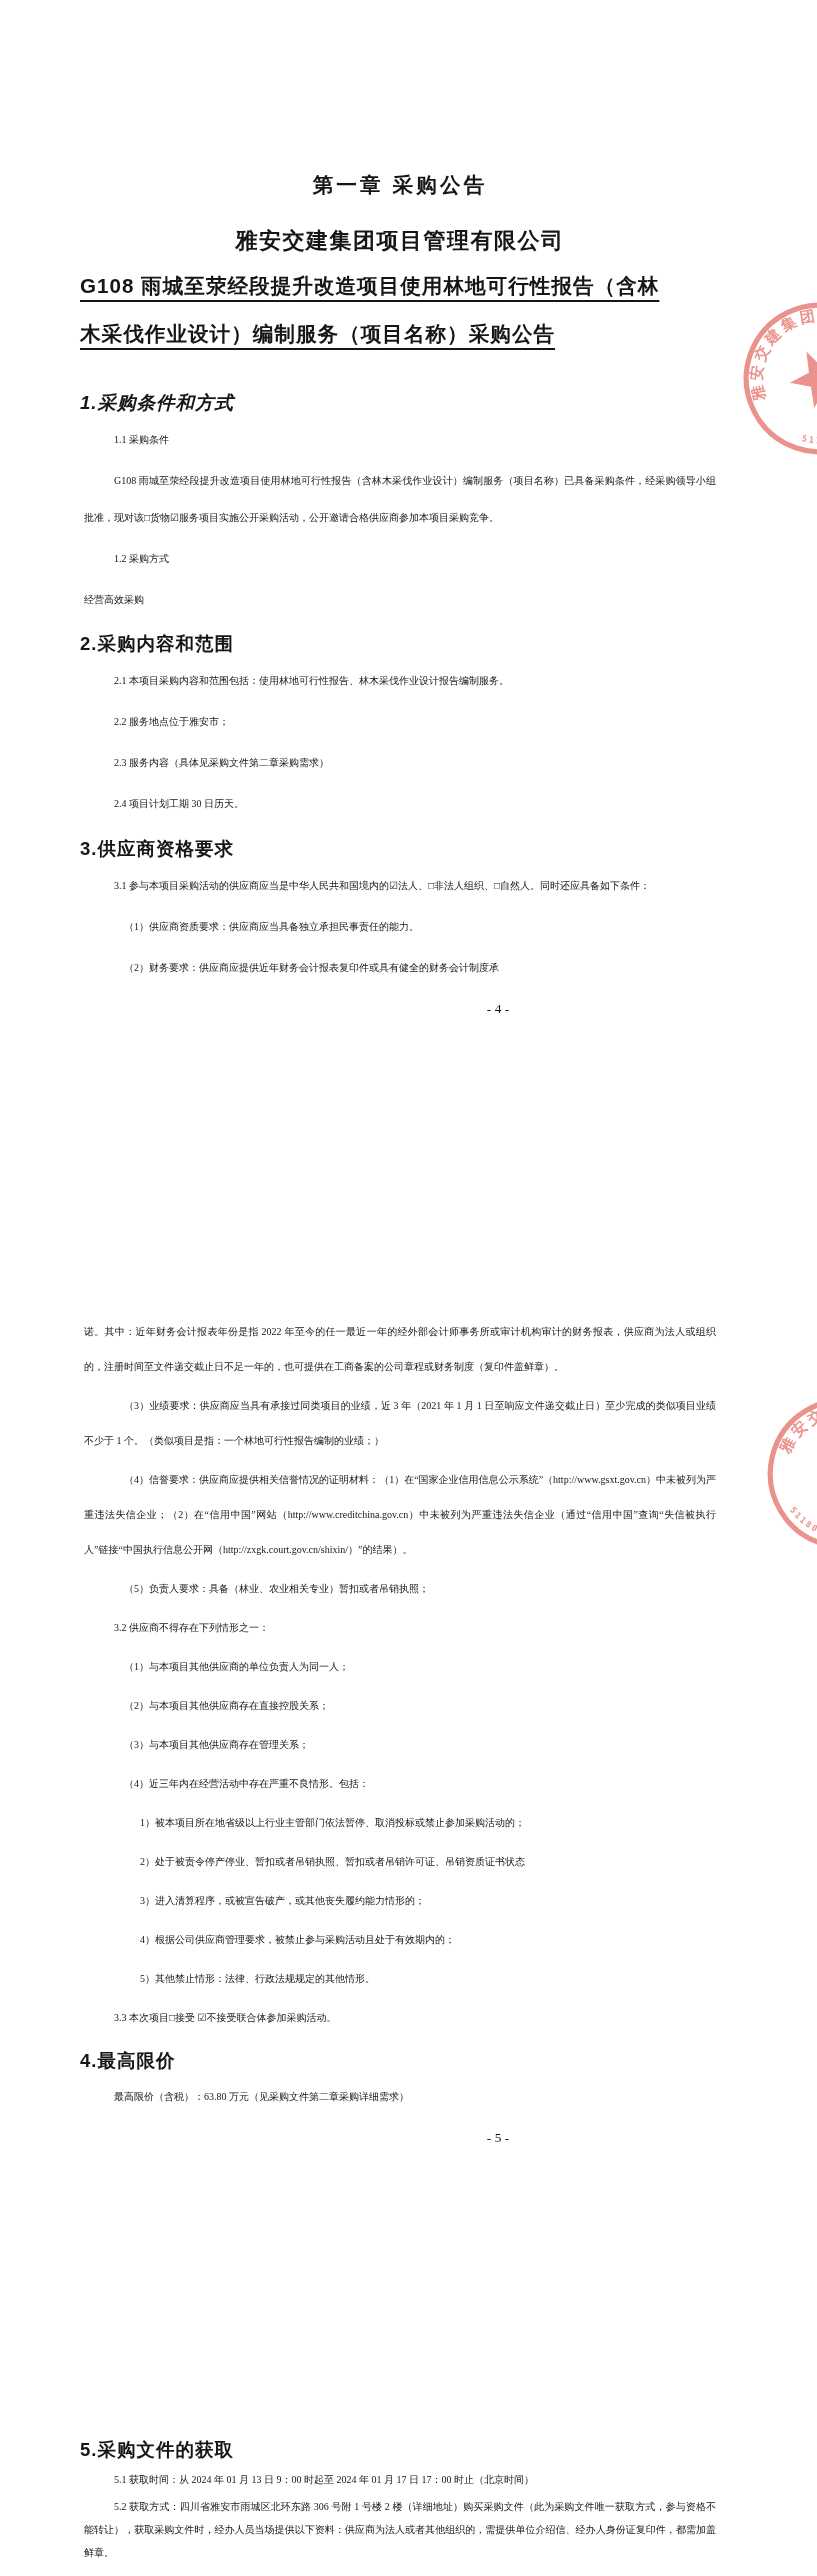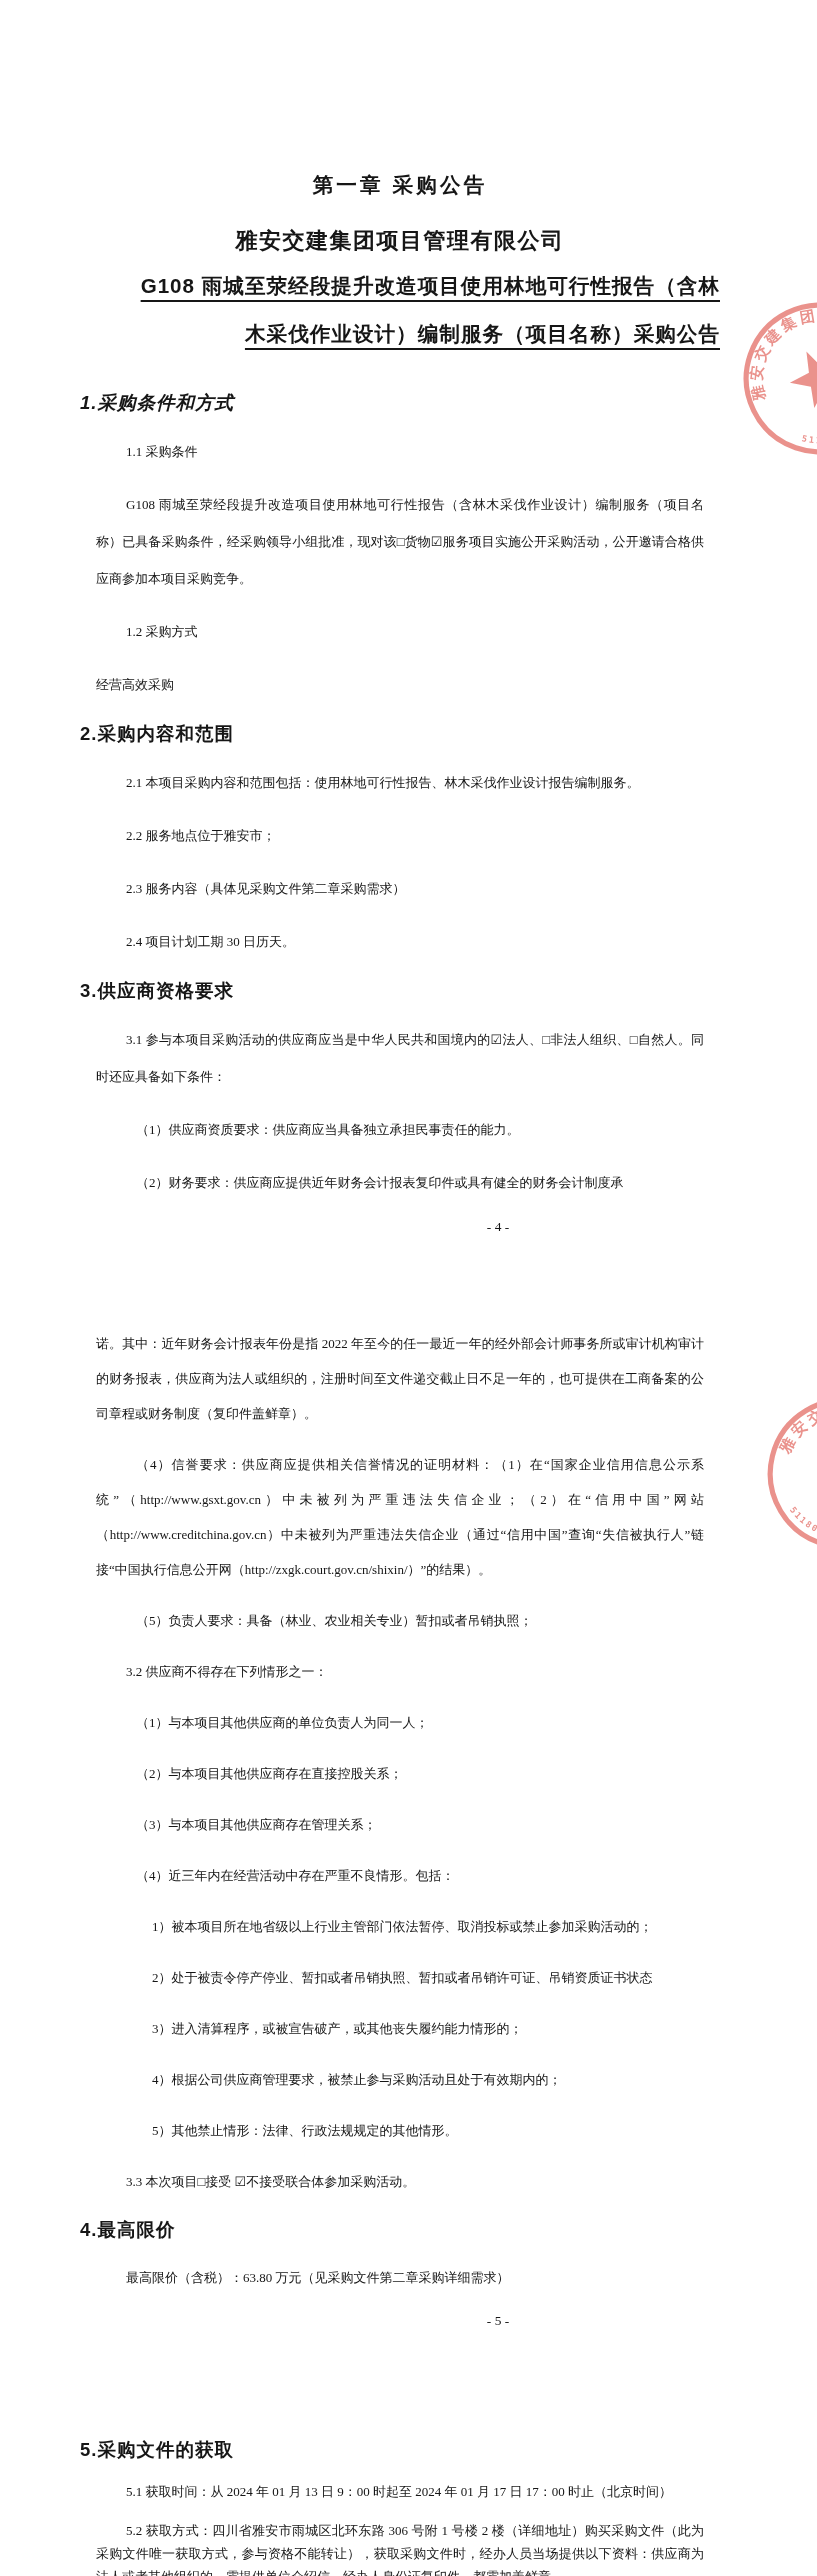--- a/index.html
+++ b/index.html
@@ -5,26 +5,26 @@
   html,body{margin:0;padding:0;background:#ffffff;}
   #page{position:relative;width:818px;height:3467px;background:#ffffff;overflow:hidden;
         color:#161616;font-family:"Liberation Serif","DejaVu Serif",serif;}
   .pageSec{position:absolute;left:0;width:100%;box-sizing:border-box;padding-left:80px;padding-right:98px;}
   #pg1{top:0;height:1175px;padding-top:171px;}
   #pg2{top:1175px;height:1149px;padding-top:135px;}
   #pg3{top:2324px;height:1143px;padding-top:111px;}
 
   .chapter{margin:0;text-align:center;font:bold 20.6px/27px "Liberation Sans","DejaVu Sans",sans-serif;letter-spacing:3.1px;}
   .company{margin:29px 0 0 0;text-align:center;font:bold 22px/28px "Liberation Sans","DejaVu Sans",sans-serif;letter-spacing:1.5px;}
-  .doctitle{margin-top:7.2px;text-align:right;}
+  .doctitle{margin-top:7.2px;text-align:left;}
   .doctitle p{margin:0;font:bold 20.6px/48px "Liberation Sans","DejaVu Sans",sans-serif;letter-spacing:1px;}
   .tu{text-decoration:underline;text-decoration-thickness:1.5px;text-underline-offset:7.2px;}
 
   .hsec{margin:11.3px 0 3.1px 0;font:bold 18.5px/29px "Liberation Sans","DejaVu Sans",sans-serif;letter-spacing:1px;}
-  .bd{margin:16px;font-size:13px;line-height:37px;text-align:justify;}
+  .bd{margin:4px;font-size:10px;line-height:37px;text-align:justify;}
   #pg2 .bd{line-height:35px;}
   #pg3 .bd{line-height:23px;}
   .ti1{text-indent:30px;}
   .ti2{text-indent:40px;}
   .ti3{text-indent:56px;}
   .u{text-decoration-thickness:1px;text-underline-offset:4.6px;}
   .pgnum{margin-top:13.4px;text-align:center;transform:translateX(98px);font-size:13.4px;line-height:20.6px;}
 
   .stamp{position:absolute;mix-blend-mode:multiply;pointer-events:none;}
   .stamp-edge{color:#e4736c;opacity:.78;}
@@ -59,20 +59,21 @@
     <h2 class="hsec">3.供应商资格要求</h2>
     <p class="bd ti1">3.1 参与本项目采购活动的供应商应当是中华人民共和国境内的☑法人、□非法人组织、□自然人。同时还应具备如下条件：</p>
     <p class="bd ti2">（1）供应商资质要求：供应商应当具备独立承担民事责任的能力。</p>
     <p class="bd ti2"><span>（2）财务要求：</span><span class="u">供应商应提供近年财务会计报表复印件或具有健全的财务会计制度承</span></p>
 
     <div class="pgnum">- 4 -</div>
   </section>
 
   <section class="pageSec" id="pg2">
     <p class="bd"><span class="u">诺。其中：近年财务会计报表年份是指 2022 年至今的任一最近一年的经外部会计师事务所或审计机构审计的财务报表，供应商为法人或组织的，注册时间至文件递交截止日不足一年的，也可提供在工商备案的公司章程或财务制度（复印件盖鲜章）。</span></p>
+    <p class="bd ti2"><span>（3）</span><span class="u">业绩要求：供应商应当具有承接过同类项目的业绩，近 3 年（2021 年 1 月 1 日至响应文件递交截止日）至少完成的类似项目业绩不少于 1 个。（类似项目是指：一个林地可行性报告编制的业绩；）</span></p>
     <p class="bd ti2"><span>（4）</span><span class="u">信誉要求：供应商应提供相关信誉情况的证明材料：（1）在“国家企业信用信息公示系统”（http://www.gsxt.gov.cn）中未被列为严重违法失信企业；（2）在“信用中国”网站（http://www.creditchina.gov.cn）中未被列为严重违法失信企业（通过“信用中国”查询“失信被执行人”链接“中国执行信息公开网（http://zxgk.court.gov.cn/shixin/）”的结果）。</span></p>
     <p class="bd ti2"><span>（5）负责人要求：</span><span class="u">具备（林业、农业相关专业）暂扣或者吊销执照；</span></p>
     <p class="bd ti1">3.2 供应商不得存在下列情形之一：</p>
     <p class="bd ti2">（1）与本项目其他供应商的单位负责人为同一人；</p>
     <p class="bd ti2">（2）与本项目其他供应商存在直接控股关系；</p>
     <p class="bd ti2">（3）与本项目其他供应商存在管理关系；</p>
     <p class="bd ti2">（4）近三年内在经营活动中存在严重不良情形。包括：</p>
     <p class="bd ti3">1）被本项目所在地省级以上行业主管部门依法暂停、取消投标或禁止参加采购活动的；</p>
     <p class="bd ti3">2）处于被责令停产停业、暂扣或者吊销执照、暂扣或者吊销许可证、吊销资质证书状态</p>
     <p class="bd ti3">3）进入清算程序，或被宣告破产，或其他丧失履约能力情形的；</p>

